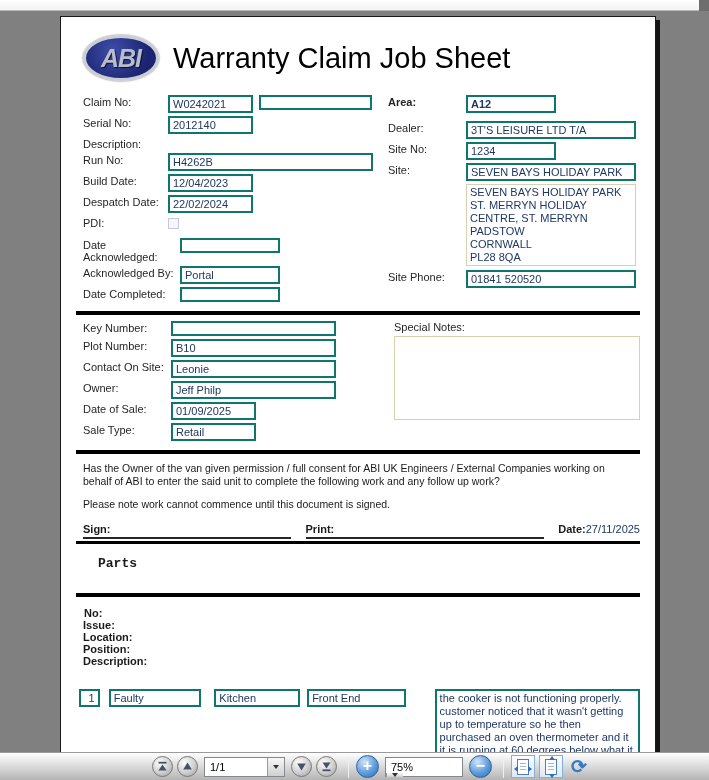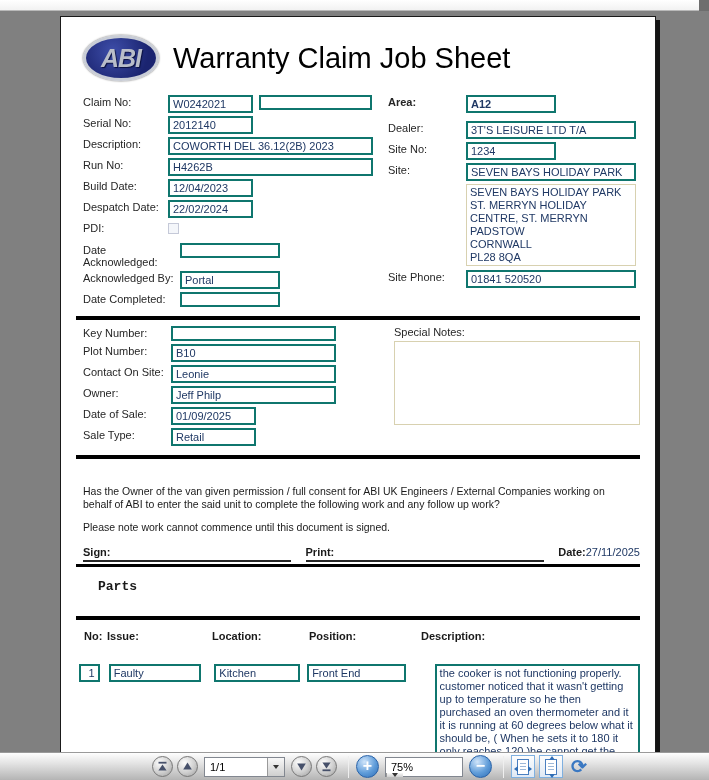--- a/index.html
+++ b/index.html
@@ -54,35 +54,35 @@
   .divider { height:4px; background:#000; margin:6px 0; }
   .divider.thin { height:3px; }
 
   
   .mid-left { width:283px; flex:0 0 auto; }
   .mid-right { flex:1 1 auto; }
   .notes-label { font-size:11px; color:#262626; margin-bottom:3px; }
   .notes-box { border:1px solid #d8d1b0; height:84px; background:#fff; }
 
   
-  .consent { padding-left:7px; margin-top:26px; }
+  .consent { padding-left:7px; margin-top:8px; }
   .consent p { font-size:10.5px; color:#1a1a1a; max-width:548px; line-height:13px; }
   .consent p + p { margin-top:10px; }
   .sign-row { display:flex; align-items:flex-end; margin-top:12px; padding-left:7px; }
   .sign-block { display:flex; align-items:flex-end; border-bottom:2px solid #262626;
     padding-bottom:2px; }
   .sign-block .slabel { font-size:11px; font-weight:bold; color:#1a1a1a; }
   .sb-sign { width:213px; }
   .sb-print { width:245px; margin-left:15px; }
   .date-label { font-size:11px; font-weight:bold; color:#1a1a1a; margin-left:14px; padding-bottom:4px; }
   .date-value { margin-left:auto; font-size:11px; color:#1f3864; padding-bottom:4px; }
 
   
   .parts-title { font-size:13px; font-weight:bold; color:#1a1a1a; padding-left:7px; margin:12px 0 22px 15px;font-family:Liberation Mono, monospace; }
-  .pt-headers { display:flex; padding-left:7px; margin-top:10px; font-size:11px; font-weight:bold; color:#1a1a1a; }
+  .pt-headers { display:flex; padding-left:7px; margin-top:10px; font-size:11px; font-weight:bold; color:#1a1a1a;flex-direction:column; }
   .pth-no { width:23px; margin-left:1px; }
   .pth-issue { width:105px; }
   .pth-loc { width:97px; }
   .pth-pos { width:112px; }
   .pth-desc { flex:1; }
   .pt-row { display:flex; align-items:flex-start; padding-left:7px; margin-top:22px; }
   .ptc-no { width:21px; margin-left:-4px; text-align:right; }
   .ptc-issue { width:95px; margin-left:9px; }
   .ptc-loc { width:88px; margin-left:13px; }
   .ptc-pos { width:101px; margin-left:7px; }
@@ -152,21 +152,20 @@
             <span class="flabel lw85">Claim No:</span>
             <span class="fbox w85">W0242021</span>
             <span class="fbox w115" style="margin-left:6px;"></span>
           </div>
           <div class="frow">
             <span class="flabel lw85">Serial No:</span>
             <span class="fbox w85">2012140</span>
           </div>
           <div class="frow">
             <span class="flabel lw85">Description:</span>
-            <span class="fbox w205">COWORTH DEL 36.12(2B) 2023</span>
           </div>
           <div class="frow">
             <span class="flabel lw85">Run No:</span>
             <span class="fbox w205">H4262B</span>
           </div>
           <div class="frow">
             <span class="flabel lw85">Build Date:</span>
             <span class="fbox w85">12/04/2023</span>
           </div>
           <div class="frow">

